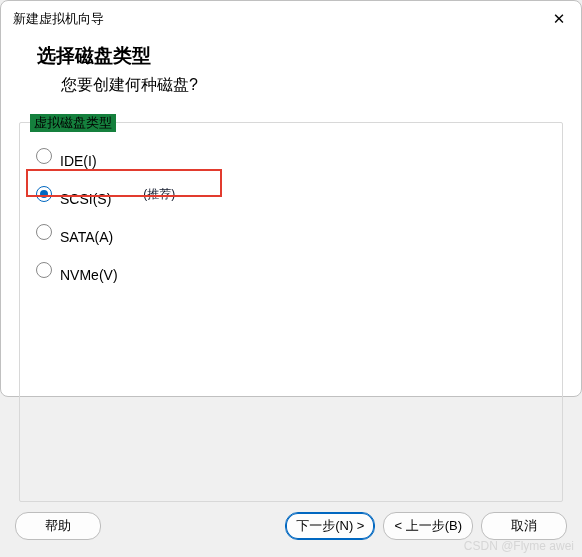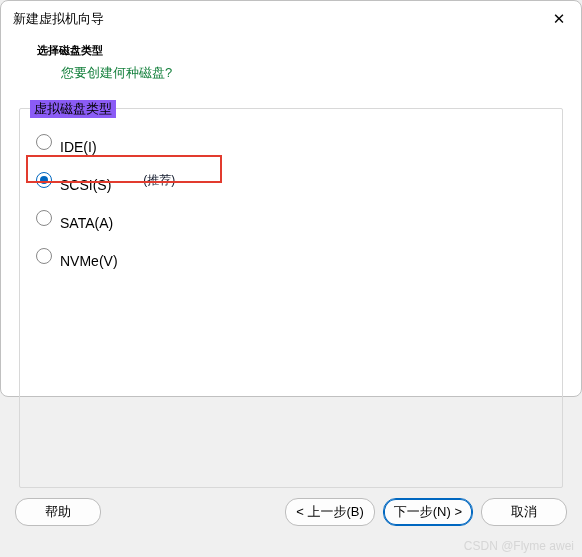--- a/index.html
+++ b/index.html
@@ -34,45 +34,45 @@
       display: flex; align-items: center; justify-content: center;
       font-size: 15px;
       color: #000;
       cursor: pointer;
     }
     .header-area {
       padding: 8px 18px 14px 36px;
     }
     .header-title {
       font-weight: bold;
-      font-size: 11px;
+      font-size: 19px;
       color: #000;
       margin-bottom: 6px;
     }
     .header-subtitle {
-      font-size: 13px;
-      color: #15803d;
+      font-size: 16px;
+      color: #000000;
       padding-left: 24px;
     }
     .content {
       flex: 1;
       padding: 12px 18px 0 18px;
     }
     .fieldset {
       border: 1px solid #d8d8d8;
       border-radius: 2px;
       padding: 14px 12px 18px 14px;
       height: 380px;
       position: relative;
     }
     .legend {
       position: absolute;
       top: -9px;
       left: 10px;
-      background: #8b5cf6;
+      background: #15803d;
       padding: 0 4px;
       font-size: 13px;
       color: #000;
     }
     .radio-row {
       display: flex;
       align-items: center;
       gap: 8px;
       padding: 6px 2px;
       font-size: 14px;
@@ -178,26 +178,26 @@
 
       <div class="highlight-box" style="left:6px; top:46px; width:196px; height:28px;"></div>
     </div>
   </div>
 
   <div class="footer">
     <div class="btn">
         <span>帮助</span>
       </div>
     <div class="spacer"></div>
+    <div class="btn default">
+        <span>下一步(N) &gt;</span>
+      </div>
     <div class="btn">
         <span>&lt; 上一步(B)</span>
       </div>
-    <div class="btn default">
-        <span>下一步(N) &gt;</span>
-      </div>
     <div class="btn">
         <span>取消</span>
       </div>
   </div>
 
 </div>
 
 <div class="watermark">CSDN @Flyme awei</div>
 
 </body></html>

